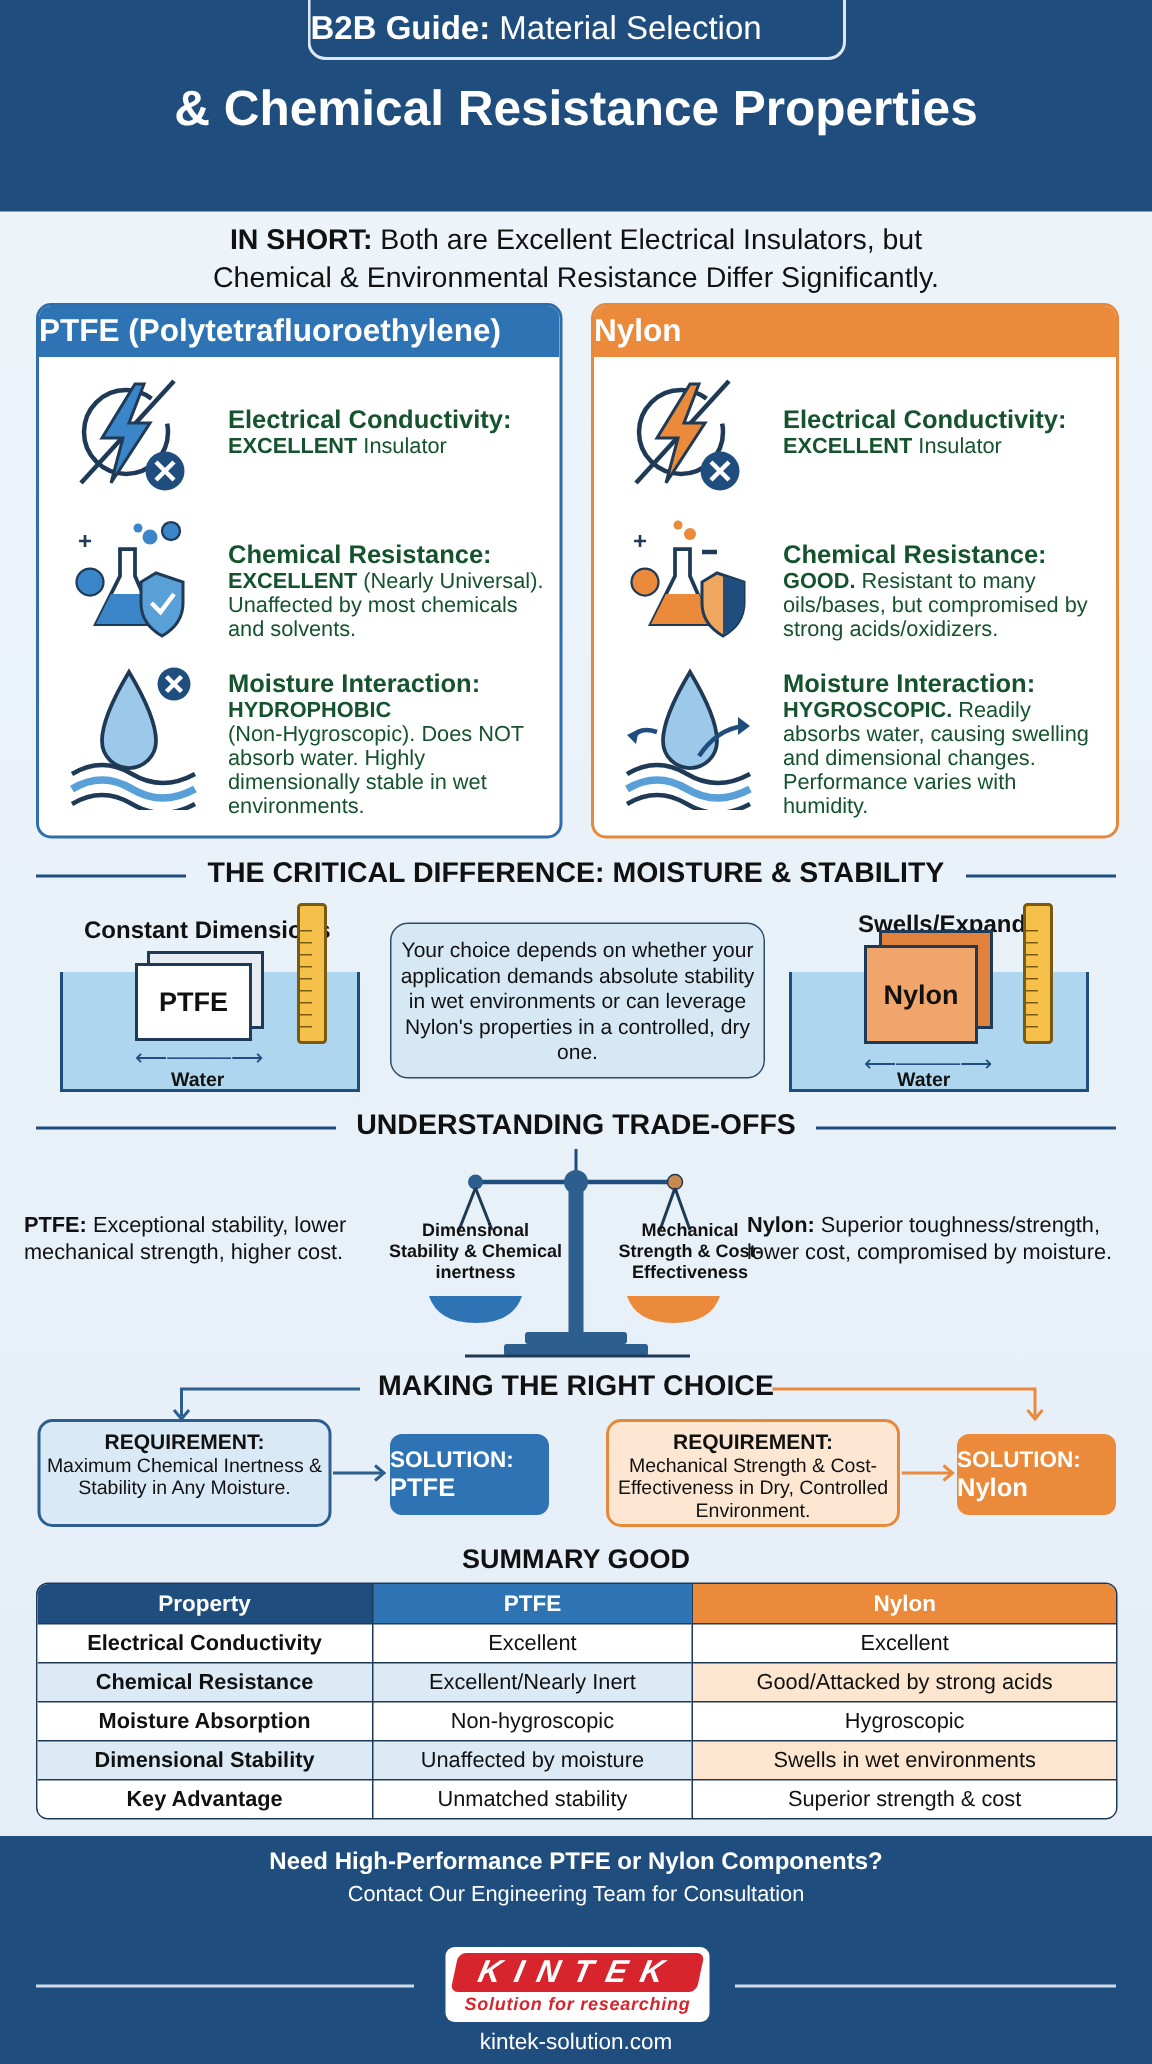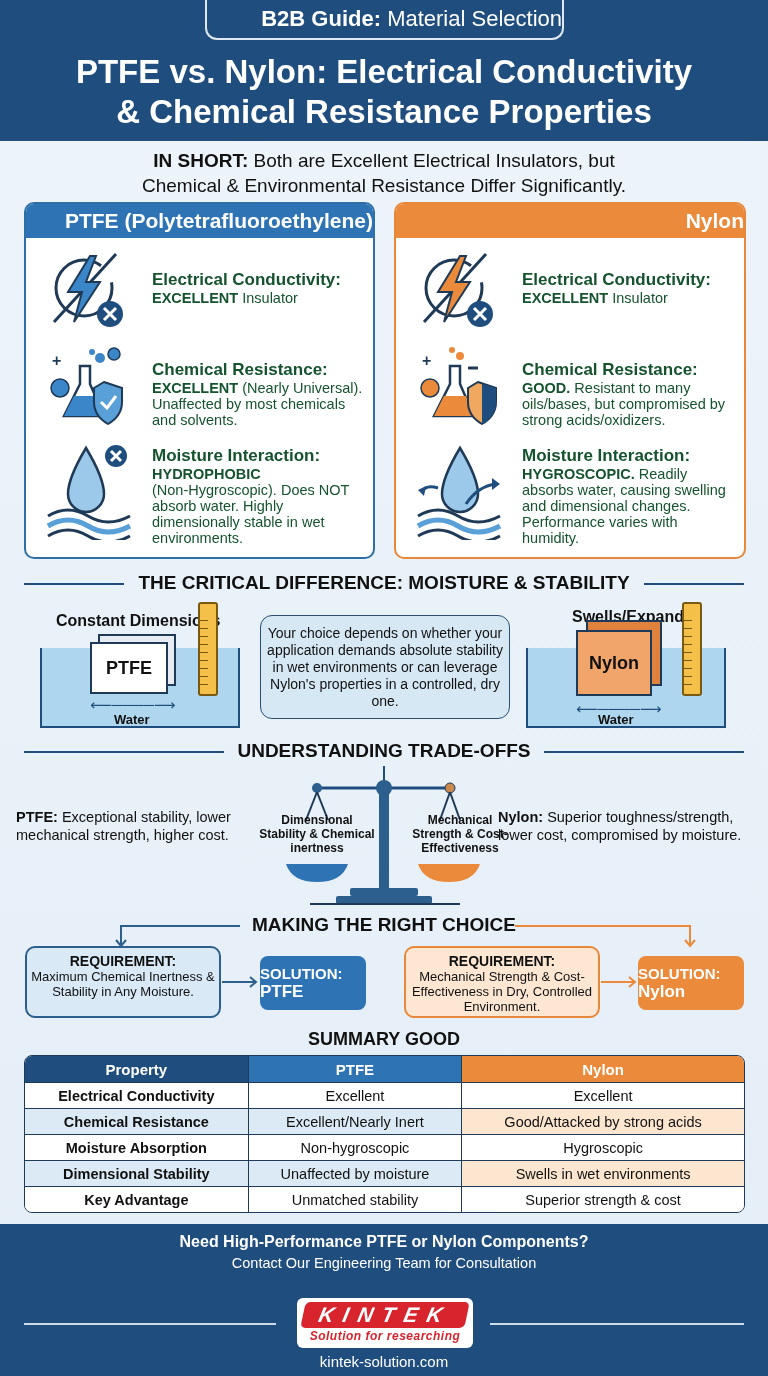--- a/index.html
+++ b/index.html
@@ -1,27 +1,27 @@
 <!DOCTYPE html>
 <html><head>
 <meta charset="utf-8">
 <style>
 *{box-sizing:border-box;margin:0;padding:0}
 body{width:768px;height:1376px;overflow:hidden;font-family:"Liberation Sans","DejaVu Sans",sans-serif;background:#e9f1f8;color:#111}
 .page{position:relative;width:768px;height:1376px;background:linear-gradient(#eef4fa,#e4eef7)}
 .header{position:absolute;left:0;top:0;width:768px;height:141px;background:#1f4e7e}
-.badge{position:absolute;left:205px;top:0;width:359px;height:40px;border:2px solid #dfe8f2;border-top:none;border-radius:0 0 12px 12px;text-align:right;color:#fff;font-size:22px;line-height:38px}
+.badge{position:absolute;left:205px;top:0;width:359px;height:40px;border:2px solid #dfe8f2;border-top:none;border-radius:0 0 12px 12px;text-align:left;color:#fff;font-size:22px;line-height:38px}
 .badge b{font-weight:bold}
 .title{position:absolute;left:0;top:52px;width:768px;text-align:center;color:#fff;font-weight:bold;font-size:33px;line-height:40px}
 .intro{position:absolute;left:0;top:148px;width:768px;text-align:center;font-size:19px;line-height:25px;color:#111}
 .intro b{font-weight:bold}
 .card{position:absolute;top:202px;height:357px;border-radius:10px;background:#fff;overflow:hidden}
 .card.ptfe{left:24px;width:351px;border:2px solid #2e6ea9}
 .card.nylon{left:394px;width:352px;border:2px solid #e8883a}
-.card-head{height:34px;color:#fff;font-weight:bold;font-size:21px;line-height:34px;text-align:right}
+.card-head{height:34px;color:#fff;font-weight:bold;font-size:21px;line-height:34px;text-align:left}
 .ptfe .card-head{background:#2e74b5}
 .nylon .card-head{background:#ea8a3a}
 .prop{position:absolute;left:0;width:100%}
 .prop .ico{position:absolute;left:20px;top:0;width:86px;height:86px}
 .prop .txt{position:absolute;left:126px;top:0;right:6px;font-size:14.5px;line-height:16px;color:#14532d}
 .prop .txt .h{font-weight:bold;font-size:17px;line-height:20px;display:block}
 .prop .txt .k{font-weight:bold}
 .sect{position:absolute;left:24px;width:720px;height:26px;text-align:center}
 .sect .line{position:absolute;top:13px;height:1.5px;background:#1f4e7e}
 .sect span.t{position:relative;display:inline-block;padding:0 8px;font-weight:bold;font-size:19px;line-height:26px;color:#111}
@@ -66,21 +66,20 @@
 .fline{position:absolute;top:99px;height:1.5px;background:#cfdbe8}
 </style>
 </head>
 <body>
 
 <div class="page">
 
   <div class="header">
     <div class="badge"><b>B2B Guide:</b><span> Material Selection</span></div>
     <div class="title">
-      <div>PTFE vs. Nylon: Electrical Conductivity</div>
       <div>&amp; Chemical Resistance Properties</div>
     </div>
   </div>
 
   <div class="intro">
     <div><b>IN SHORT:</b><span> Both are Excellent Electrical Insulators, but</span></div>
     <div>Chemical &amp; Environmental Resistance Differ Significantly.</div>
   </div>
 
   <div class="card ptfe">

